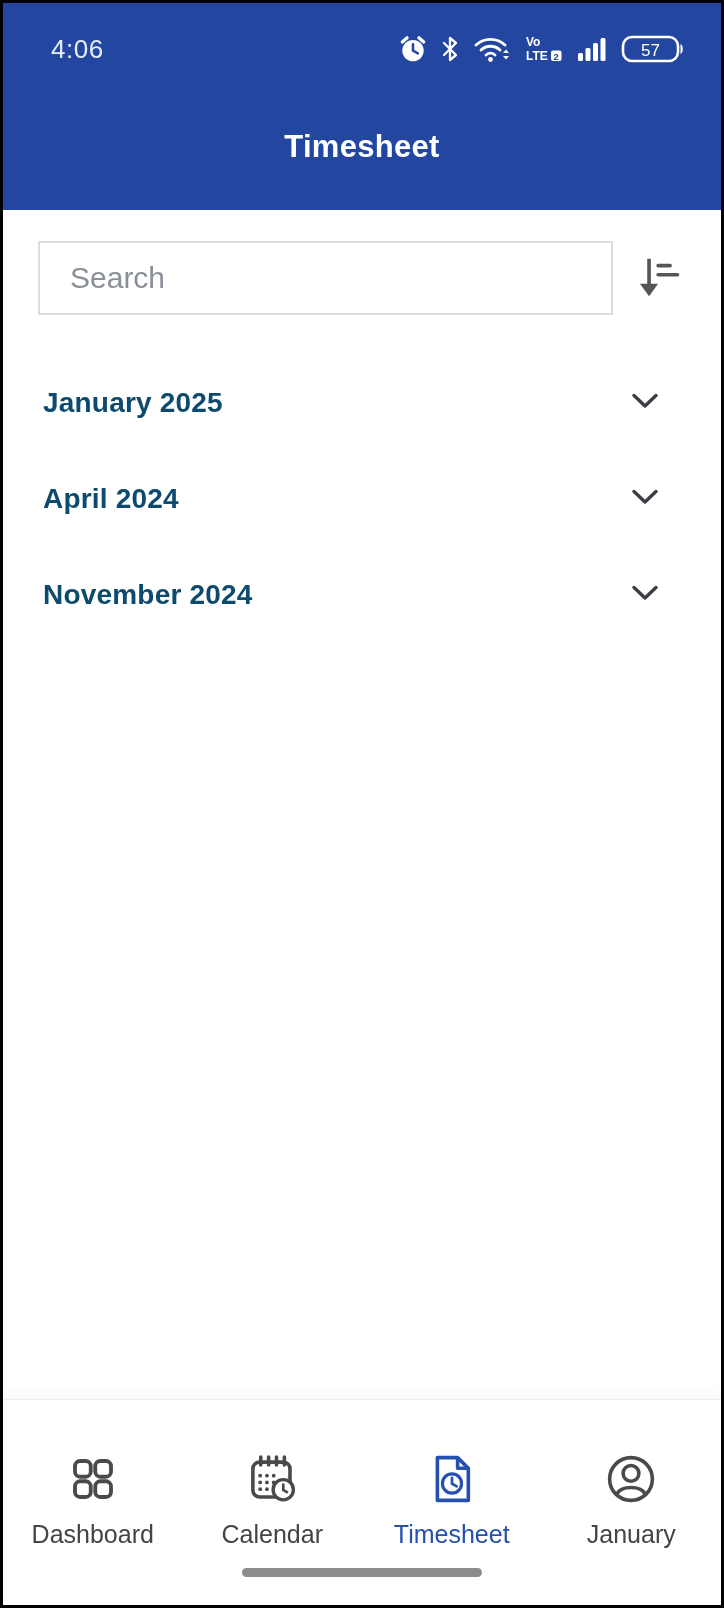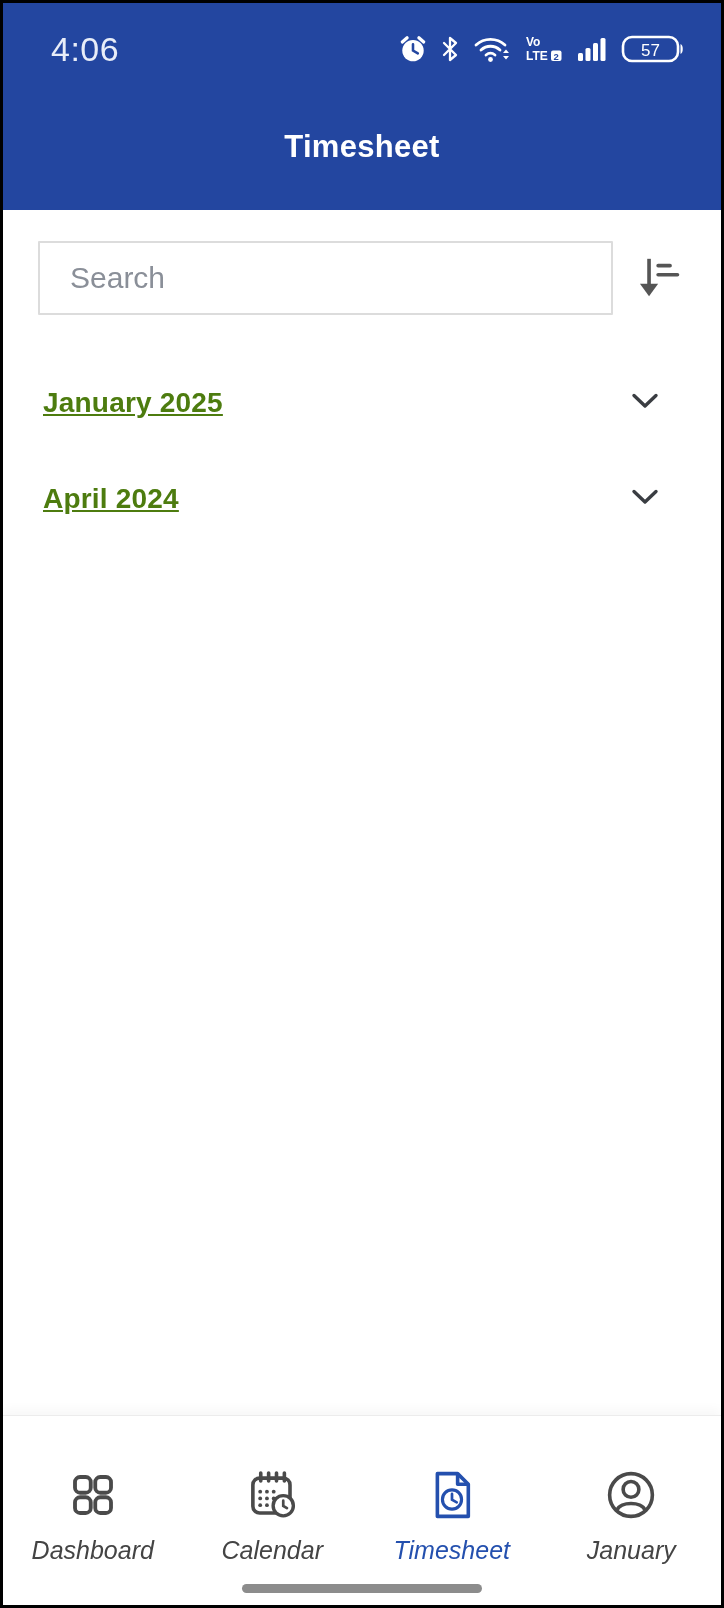--- a/index.html
+++ b/index.html
@@ -23,21 +23,21 @@
     color: #ffffff;
   }
   .statusbar {
     height: 78px;
     display: flex;
     align-items: center;
     justify-content: space-between;
     padding: 14px 34px 0 48px;
   }
   .statusbar .time {
-    font-size: 34px;
+    font-size: 26px;
     color: #e8edf8;
     letter-spacing: 0.5px;
     text-align: center;
   }
   .status-icons {
     display: flex;
     align-items: center;
     gap: 13px;
   }
   .status-icons svg { display: block; }
@@ -90,35 +90,33 @@
     padding: 0 61px 0 40px;
     display: flex;
     align-items: center;
     justify-content: space-between;
     cursor: pointer;
     background: #ffffff;
   }
   .month-label {
     font-size: 28px;
     font-weight: 800;
-    color: #4d7c0f;
+    color: #0c4a6e;
     letter-spacing: 0.2px;
-    text-decoration: underline;
   }
 
   
   .bottomnav {
     position: absolute;
-    left: 0; right: 0; bottom: 0;
+    left: 0; right: 0; bottom: 16px;
     height: 190px;
     background: #ffffff;
     border-top: 1px solid #ececec;
     box-shadow: 0 -6px 10px rgba(0,0,0,0.03);
     display: flex;
-    font-style: italic;
   }
   .nav-item {
     flex: 1;
     display: flex;
     flex-direction: column;
     align-items: center;
     padding-top: 52px;
     gap: 14px;
     cursor: pointer;
     color: #4a4a4a;
@@ -232,20 +230,28 @@
       </span>
     </div>
     <div class="month-row">
       <span class="month-label">April 2024</span>
       <span>
         <svg width="30" height="18" viewBox="0 0 30 18">
           <polyline points="4,3.5 15,14 26,3.5" stroke="#3a3d42" stroke-width="3.4" fill="none" stroke-linecap="round" stroke-linejoin="round"></polyline>
         </svg>
       </span>
     </div>
+    <div class="month-row">
+      <span class="month-label">November 2024</span>
+      <span>
+        <svg width="30" height="18" viewBox="0 0 30 18">
+          <polyline points="4,3.5 15,14 26,3.5" stroke="#3a3d42" stroke-width="3.4" fill="none" stroke-linecap="round" stroke-linejoin="round"></polyline>
+        </svg>
+      </span>
+    </div>
   </div>
 
   <div class="bottomnav">
 
     <div class="nav-item">
       <span class="nav-icon">
         <svg width="54" height="54" viewBox="0 0 48 48">
           <g stroke="#4a4a4a" stroke-width="3.4" fill="none">
             <rect x="8" y="8" width="14" height="14" rx="4.5"></rect>
             <rect x="26" y="8" width="14" height="14" rx="4.5"></rect>

